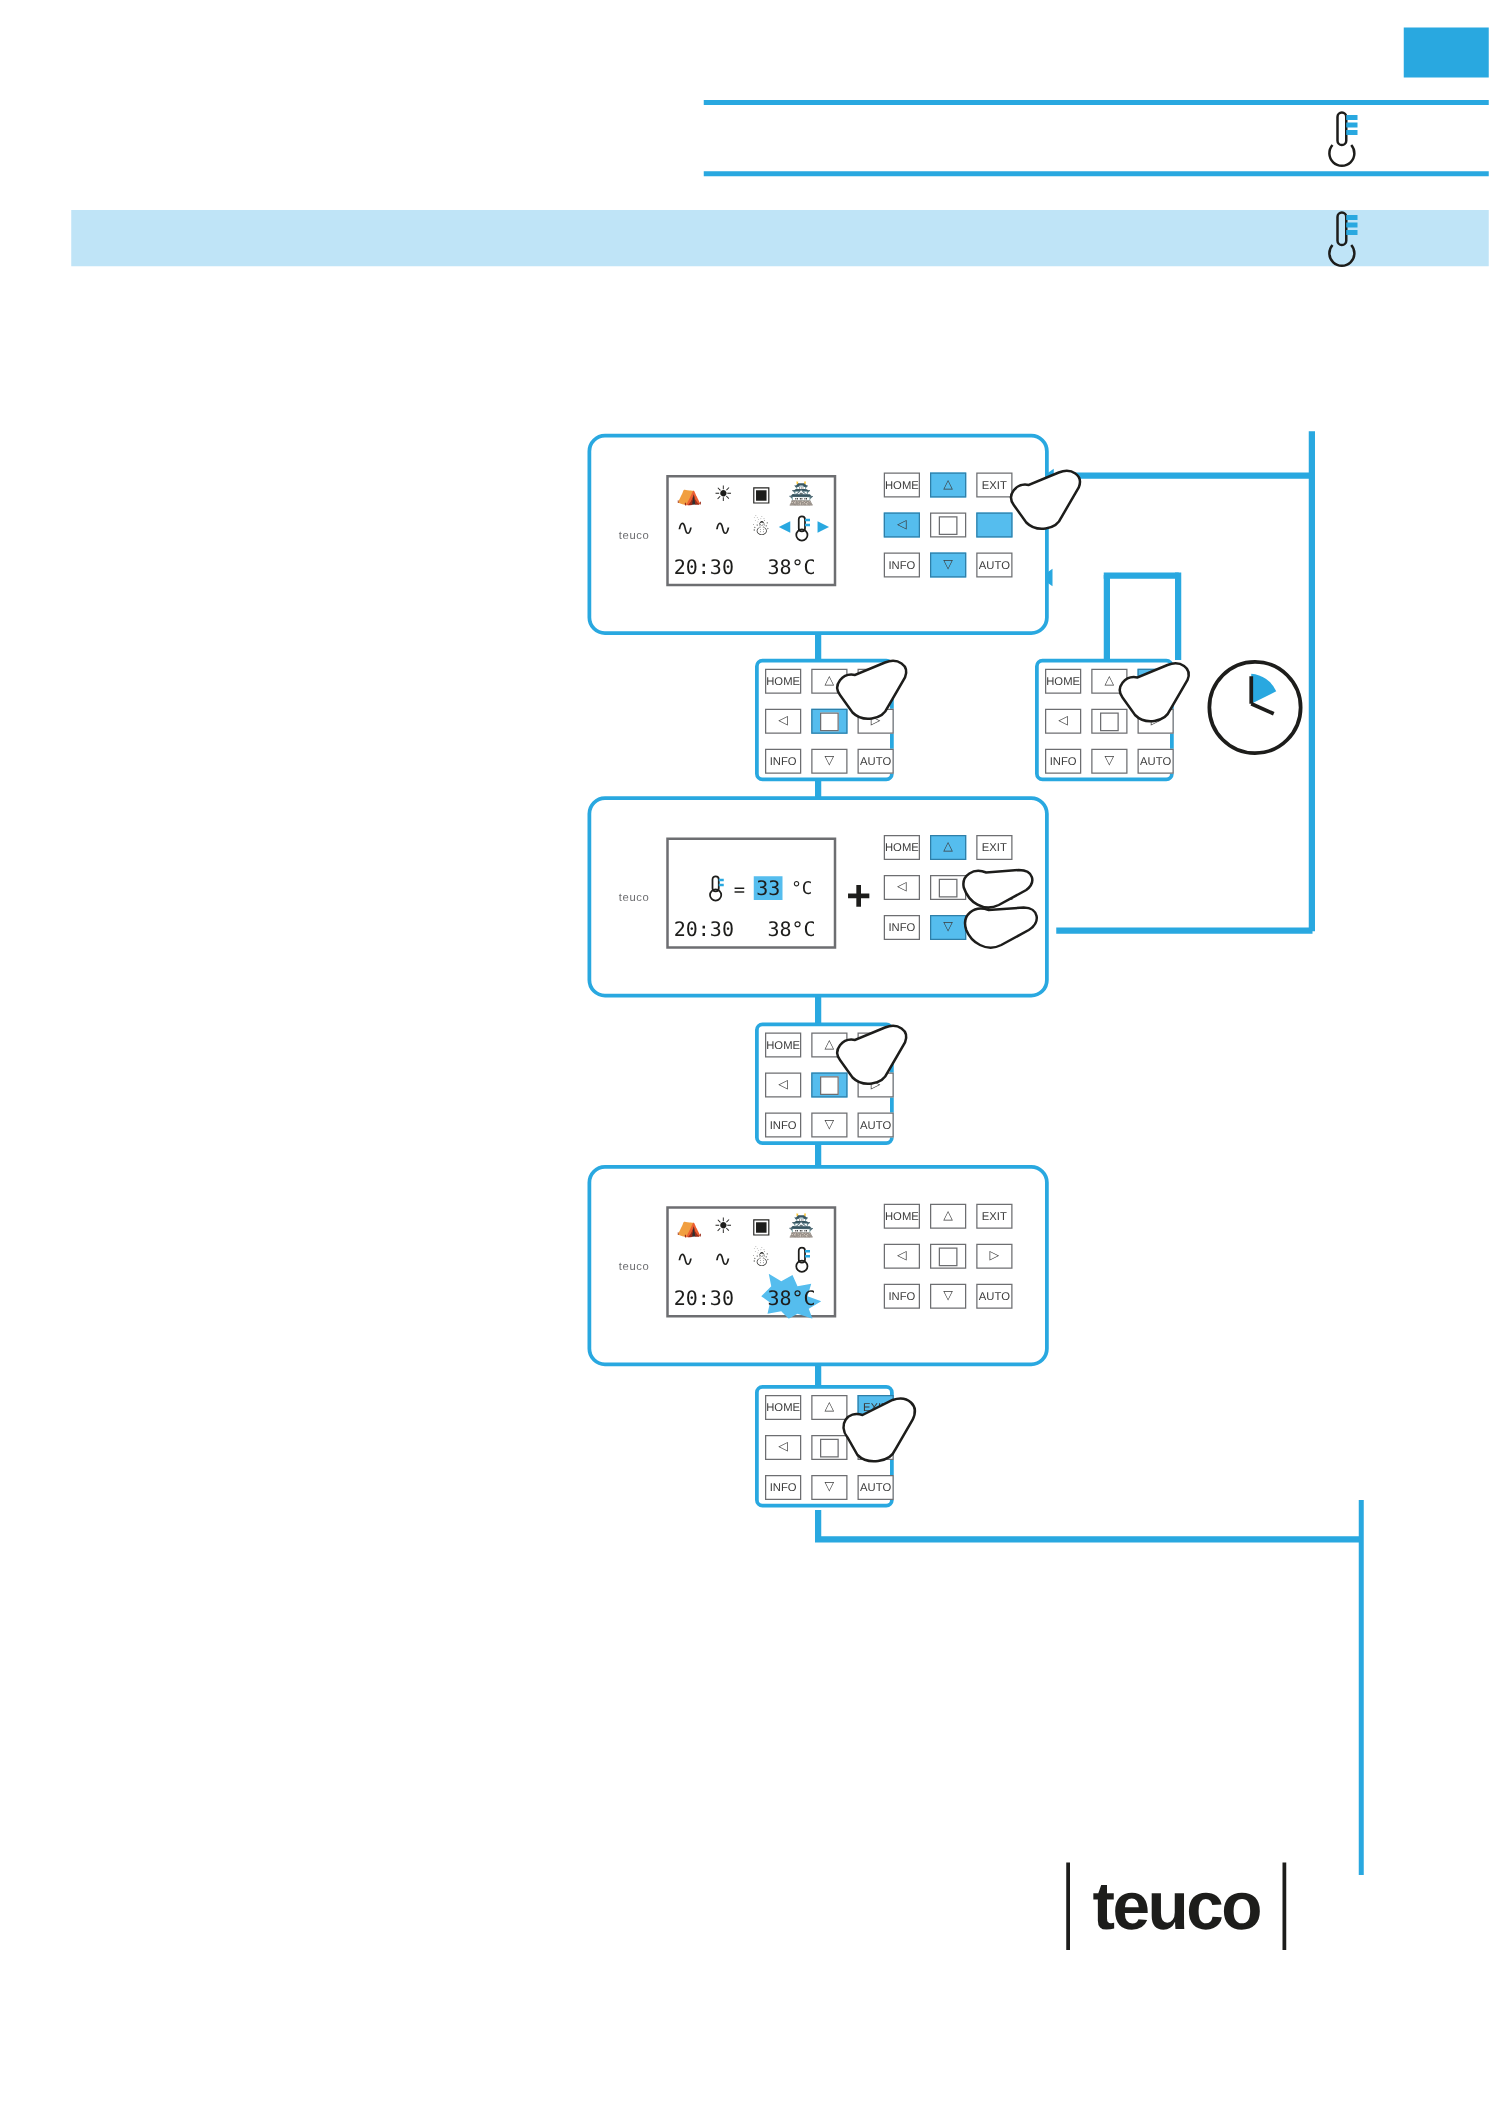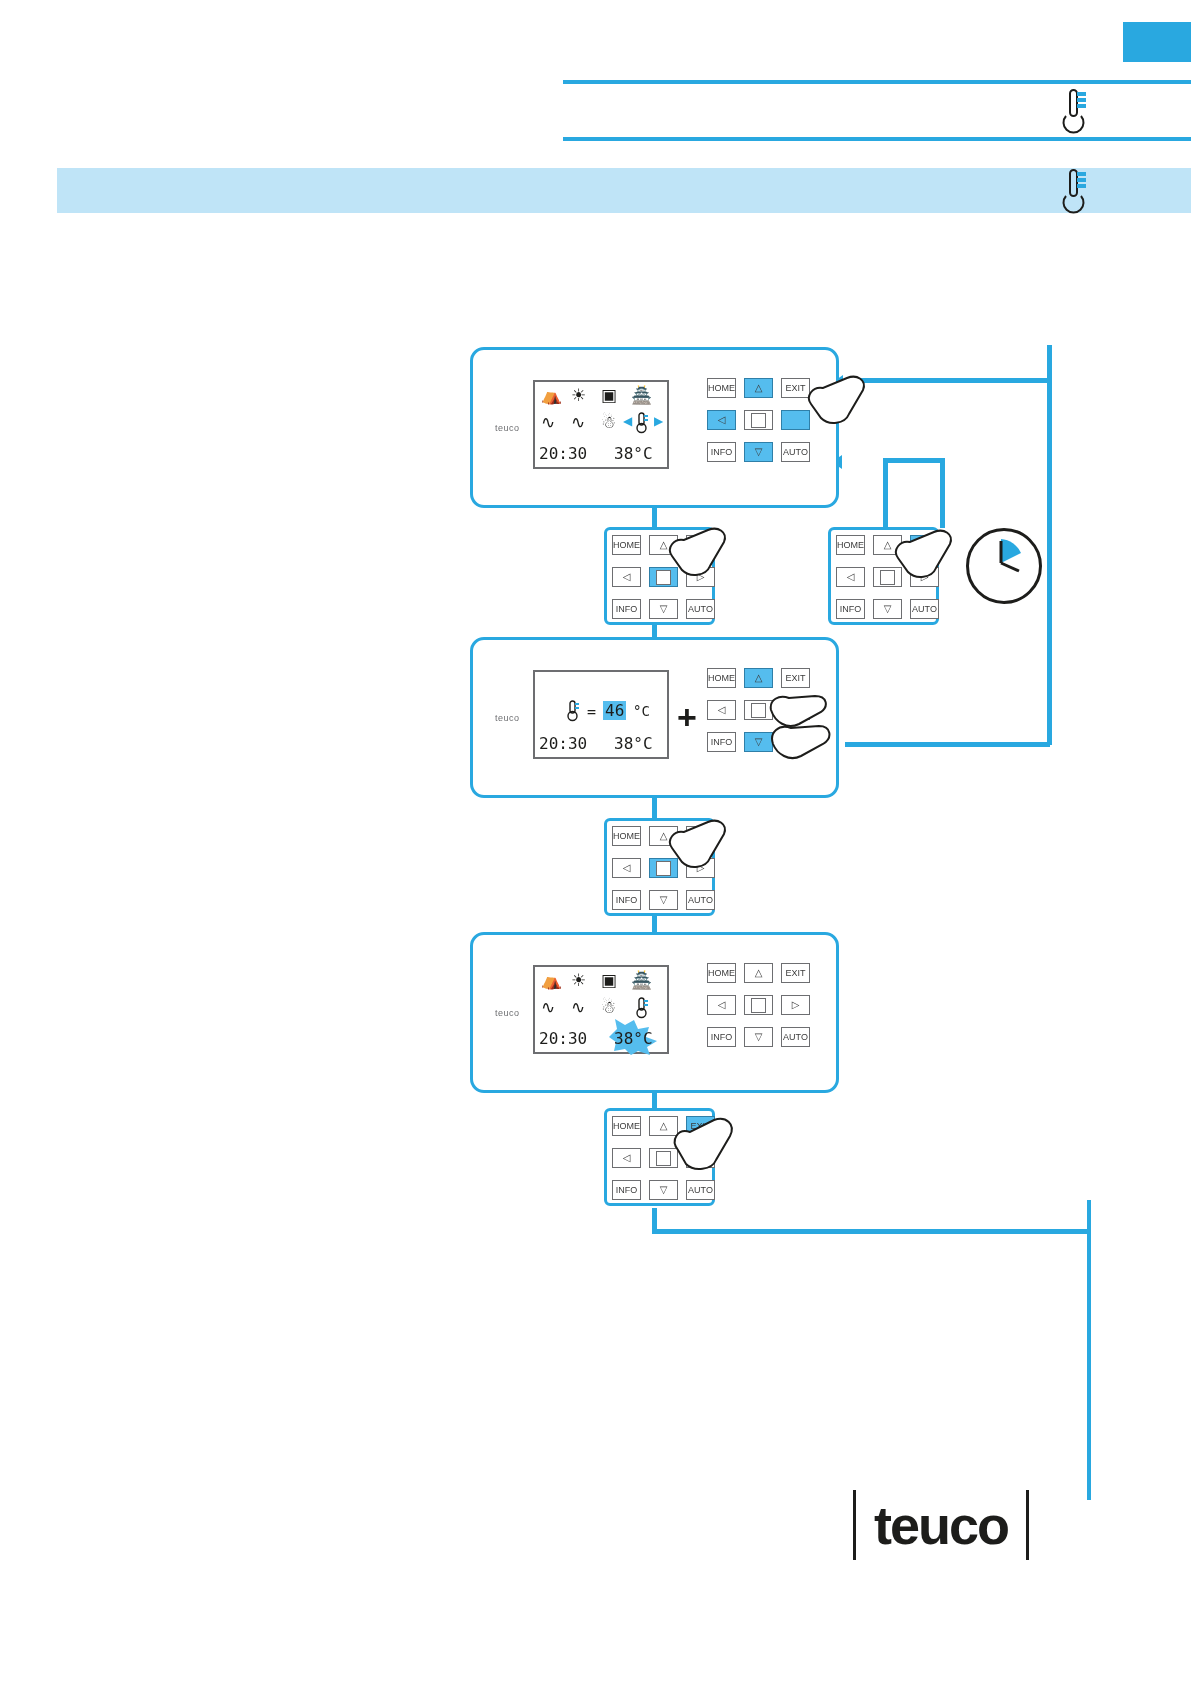--- a/index.html
+++ b/index.html
@@ -236,21 +236,21 @@
   <div class="lcd" style="left:60px;top:30px;width:132px;height:85px;">
     <div class="iconcell" style="left:30px;top:28px;">
       <svg width="16" height="22" viewBox="0 0 16 22">
           <rect x="5" y="1" width="5" height="12" rx="2.5" fill="none" stroke="#1d1d1b" stroke-width="1.4"></rect>
           <circle cx="7.5" cy="16" r="4.5" fill="none" stroke="#1d1d1b" stroke-width="1.4"></circle>
           <rect x="10" y="3" width="4" height="2" fill="#29a8e0"></rect>
           <rect x="10" y="7" width="4" height="2" fill="#29a8e0"></rect>
         </svg>
     </div>
     <div class="temptxt" style="left:52px;top:31px;font-size:15px;">=</div>
-    <div class="temptxt" style="left:68px;top:29px;font-size:16px;background:#55bdee;padding:0 2px;">46</div>
+    <div class="temptxt" style="left:68px;top:29px;font-size:16px;background:#55bdee;padding:0 2px;">33</div>
     <div class="temptxt" style="left:98px;top:31px;font-size:14px;">°C</div>
     <div class="timetxt" style="left:4px;top:62px;font-size:16px;">20:30</div>
     <div class="temptxt" style="left:79px;top:62px;font-size:16px;">38°C</div>
   </div>
   <div class="teuco-mini abs" style="left:22px;top:73px;">teuco</div>
 
   <div class="kp" style="left:234px;top:28px;width:105px;height:90px;">
     <div class="key" style="left:0px;top:0px;width:27px;height:18px;">HOME</div>
     <div class="key blue" style="left:37px;top:0px;width:27px;height:18px;">
         <span class="tri">△</span>

